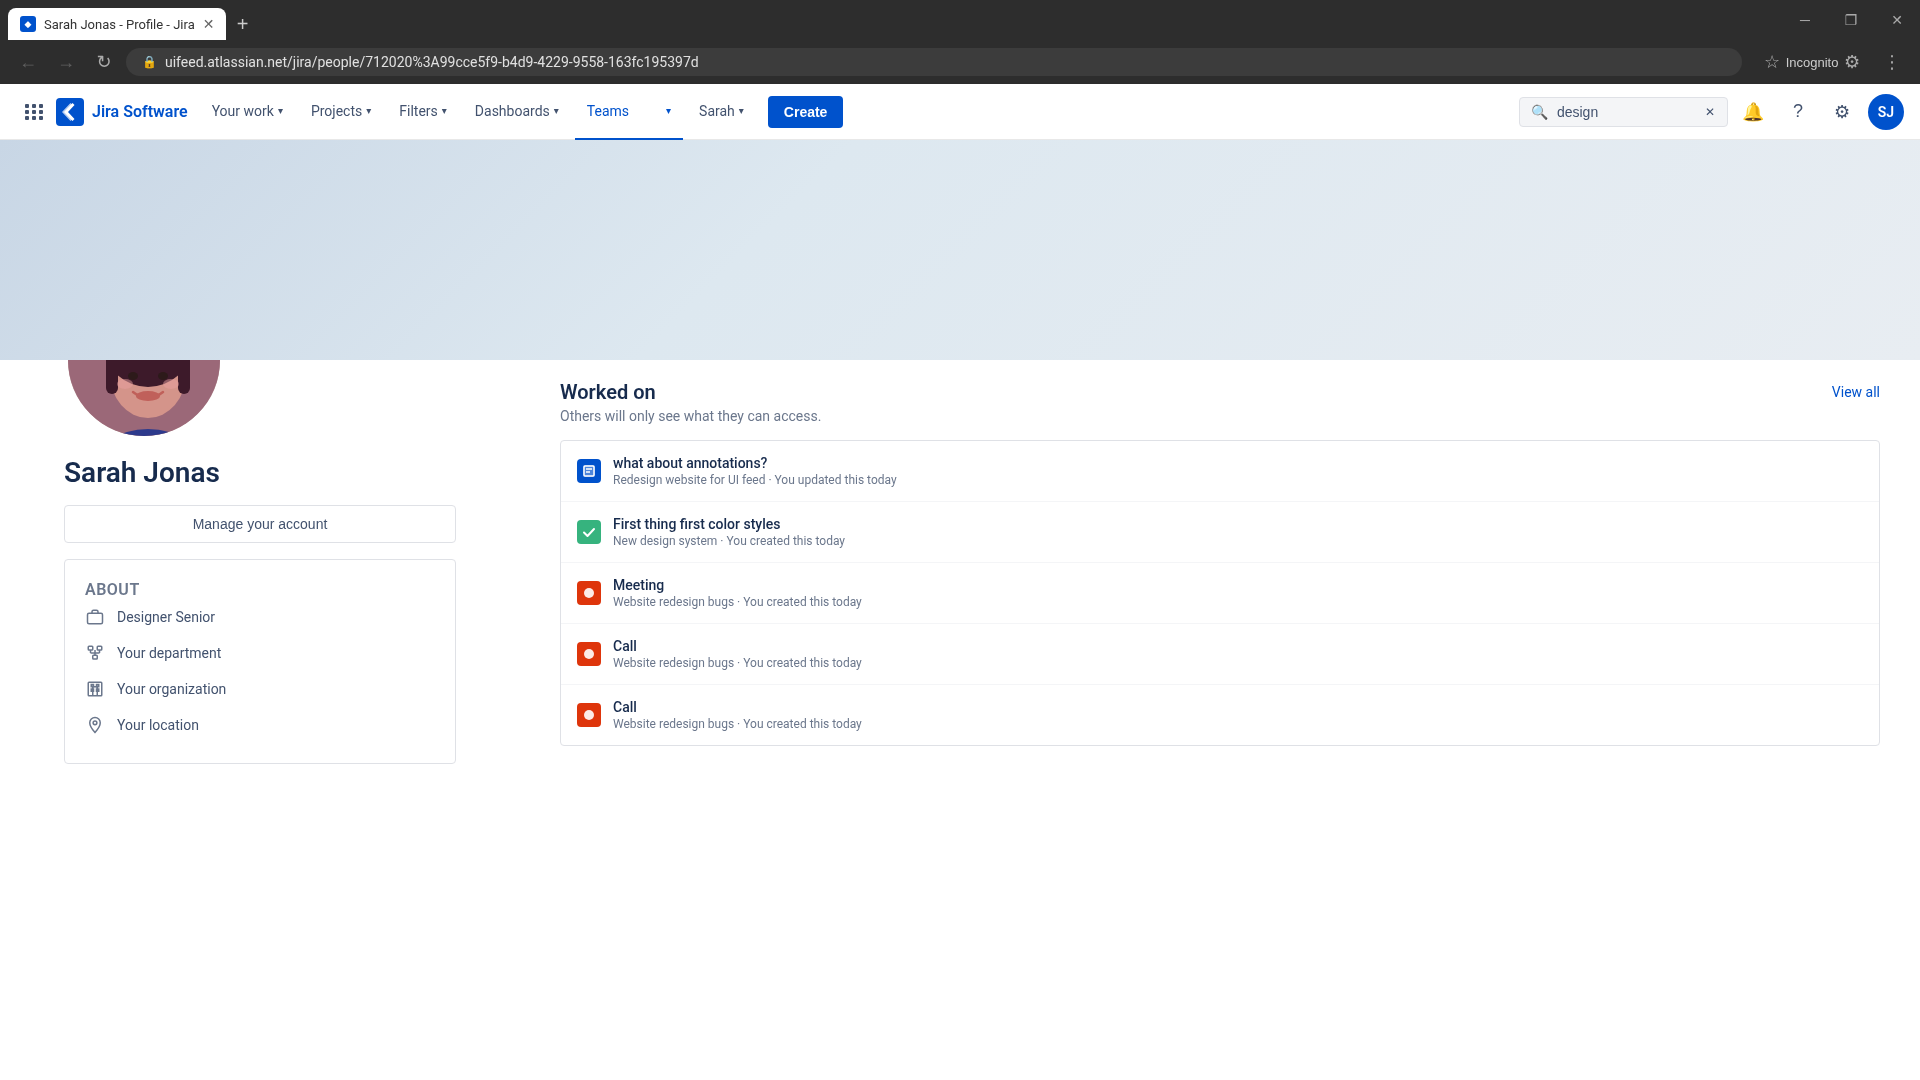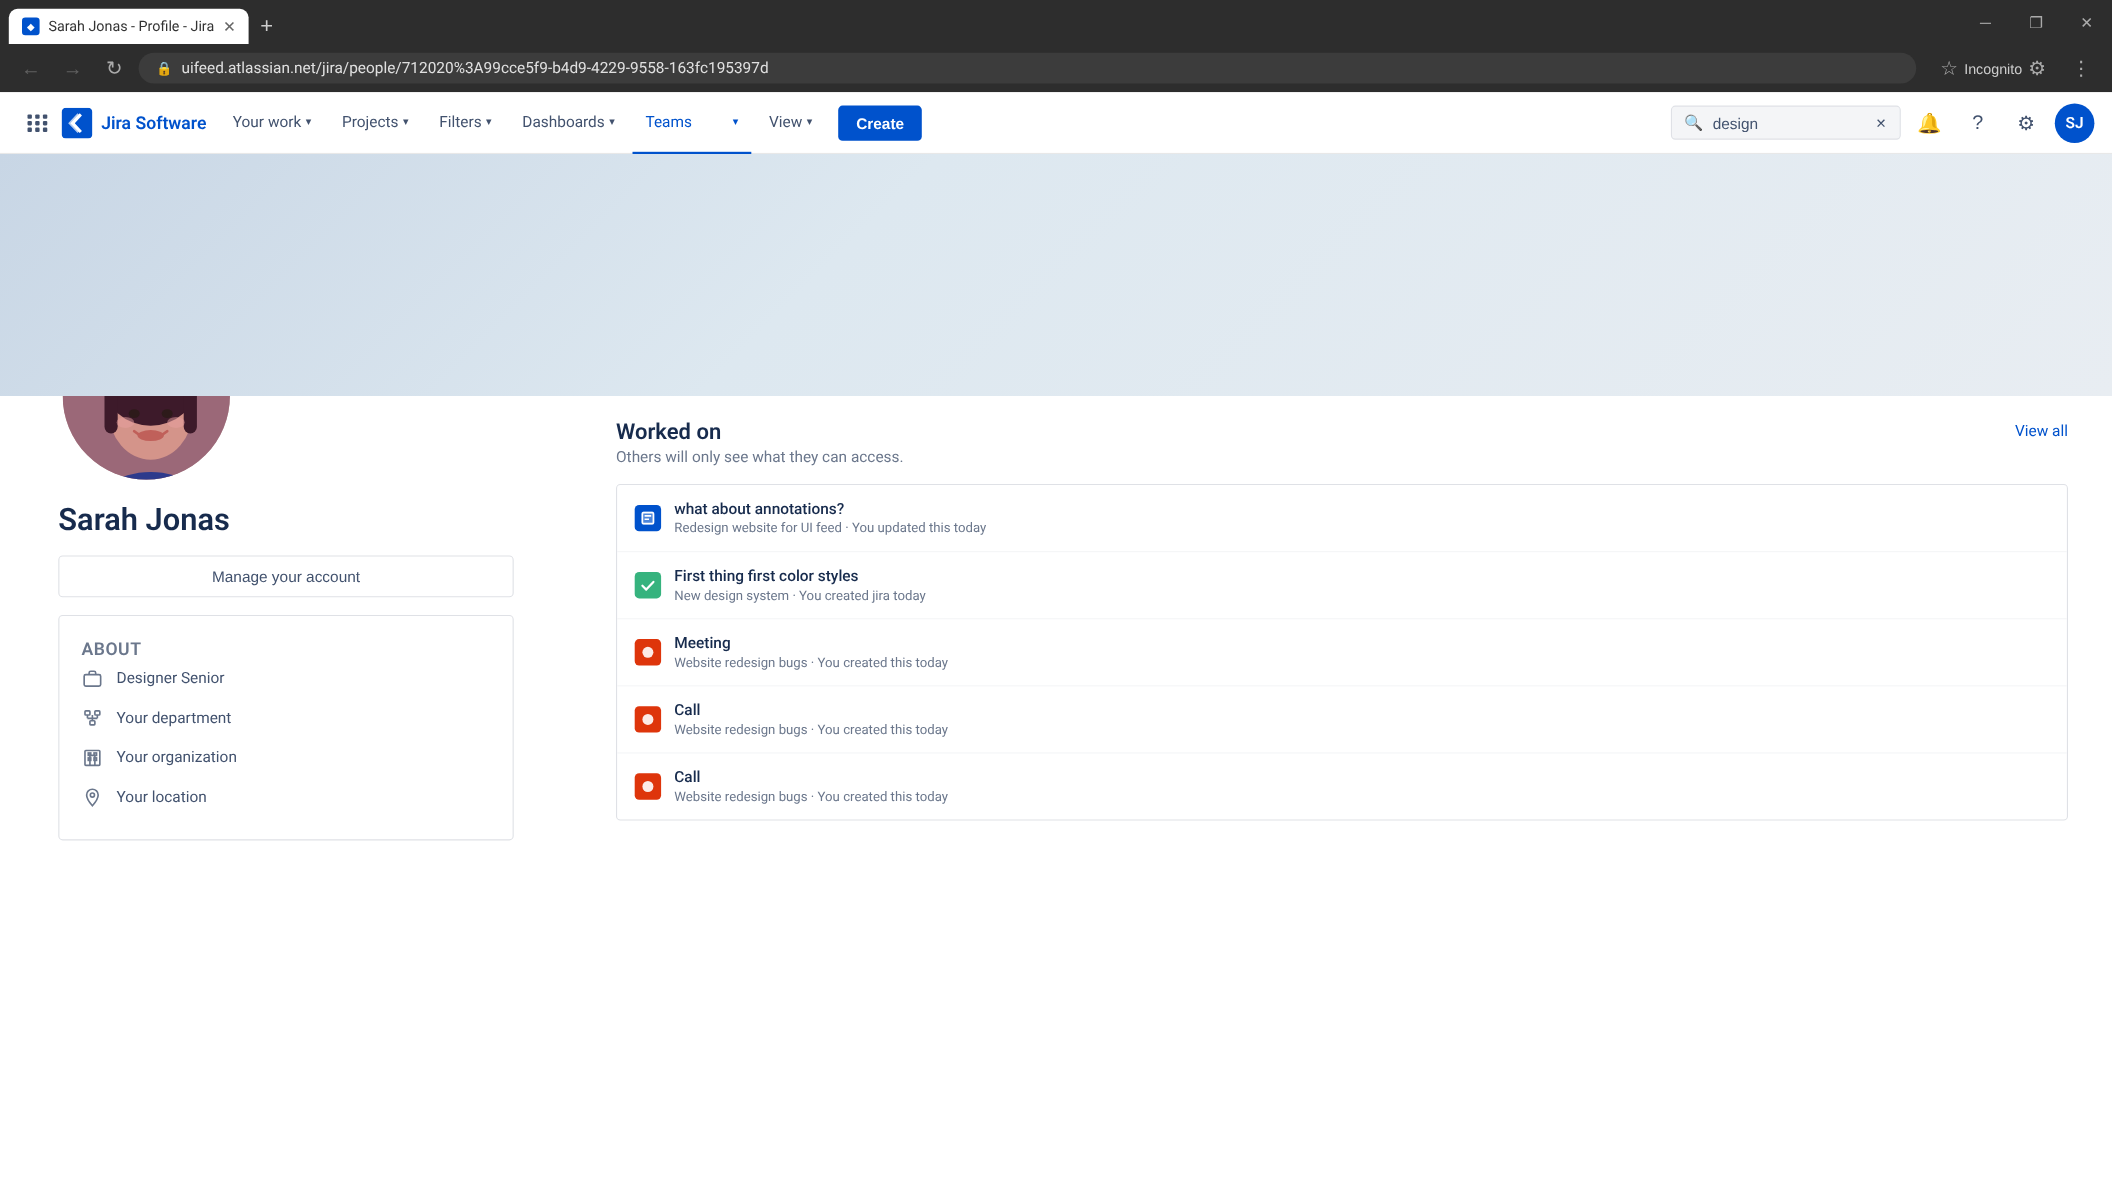--- a/index.html
+++ b/index.html
@@ -42,21 +42,21 @@
     .nav-search input { background: none; border: none; outline: none; font-size: 14px; color: #42526e; width: 140px; }
     .nav-search .search-icon { color: #42526e; font-size: 14px; }
     .nav-search .clear-icon { color: #42526e; font-size: 12px; cursor: pointer; }
     .nav-icon-btn { width: 36px; height: 36px; border-radius: 50%; border: none; background: none; cursor: pointer; display: flex; align-items: center; justify-content: center; color: #42526e; font-size: 18px; }
     .nav-avatar { width: 36px; height: 36px; border-radius: 50%; background: #0052cc; color: #fff; display: flex; align-items: center; justify-content: center; font-size: 14px; font-weight: 600; cursor: pointer; }
     .nav-waffle { width: 36px; height: 36px; border-radius: 4px; border: none; background: none; cursor: pointer; display: flex; align-items: center; justify-content: center; color: #42526e; font-size: 18px; }
 
     
     .profile-header { height: 220px; background: linear-gradient(135deg, #c8d6e5 0%, #dde8f0 40%, #e8edf2 100%); position: relative; }
     .profile-content { display: flex; padding: 0; }
-    .profile-sidebar { width: 520px; min-width: 520px; padding: 0 33px; }
+    .profile-sidebar { width: 520px; min-width: 520px; padding: 0 44px; }
     .profile-main { flex: 1; padding: 20px 40px; }
     .profile-avatar-container { margin-top: -80px; margin-left: 20px; }
     .profile-avatar { width: 160px; height: 160px; border-radius: 50%; border: 4px solid #fff; overflow: hidden; background: #c0a0a0; }
     .profile-name { font-size: 28px; font-weight: 600; color: #172b4d; margin-top: 16px; margin-left: 20px; }
     .manage-account-btn { display: block; width: calc(100% - 40px); margin: 16px 20px; padding: 10px 16px; background: #fff; border: 1px solid #dfe1e6; border-radius: 4px; font-size: 14px; color: #42526e; cursor: pointer; text-align: center; }
     .about-section { margin: 0 20px; border: 1px solid #dfe1e6; border-radius: 4px; padding: 20px; }
     .about-label { font-size: 16px; font-weight: 600; color: #6b778c; text-transform: uppercase; letter-spacing: 0.5px; margin-bottom: 0; }
     .about-item { display: flex; align-items: center; gap: 12px; padding: 8px 0; color: #42526e; font-size: 14px; }
     .about-item-icon { width: 20px; height: 20px; display: flex; align-items: center; justify-content: center; color: #6b778c; font-size: 16px; }
 
@@ -154,21 +154,21 @@
     </div>
     <div class="nav-item">
       <span>Dashboards</span>
       <span class="chevron">▾</span>
     </div>
     <div class="nav-item active">
       <span>Teams</span>
       <span class="chevron">▾</span>
     </div>
     <div class="nav-item">
-      <span>View</span>
+      <span>Sarah</span>
       <span class="chevron">▾</span>
     </div>
 
     <button class="nav-create-btn">Create</button>
 
     <div class="nav-right">
       <div class="nav-search">
         <span class="search-icon">🔍</span>
         <input type="text" value="design" style="">
         <span class="clear-icon">✕</span>
@@ -296,21 +296,21 @@
         </div>
 
         <div class="work-item">
           <div class="work-item-icon task">
             <svg width="16" height="16" viewBox="0 0 16 16" fill="none">
               <path d="M3 8.5L6.5 12L13 5" stroke="white" stroke-width="2" stroke-linecap="round" stroke-linejoin="round"></path>
             </svg>
           </div>
           <div class="work-item-info">
             <div class="work-item-title">First thing first color styles</div>
-            <div class="work-item-meta">New design system · You created jira today</div>
+            <div class="work-item-meta">New design system · You created this today</div>
           </div>
         </div>
 
         <div class="work-item">
           <div class="work-item-icon bug">
             <svg width="16" height="16" viewBox="0 0 16 16" fill="none">
               <circle cx="8" cy="8" r="5" fill="white" opacity="0.9"></circle>
             </svg>
           </div>
           <div class="work-item-info">

